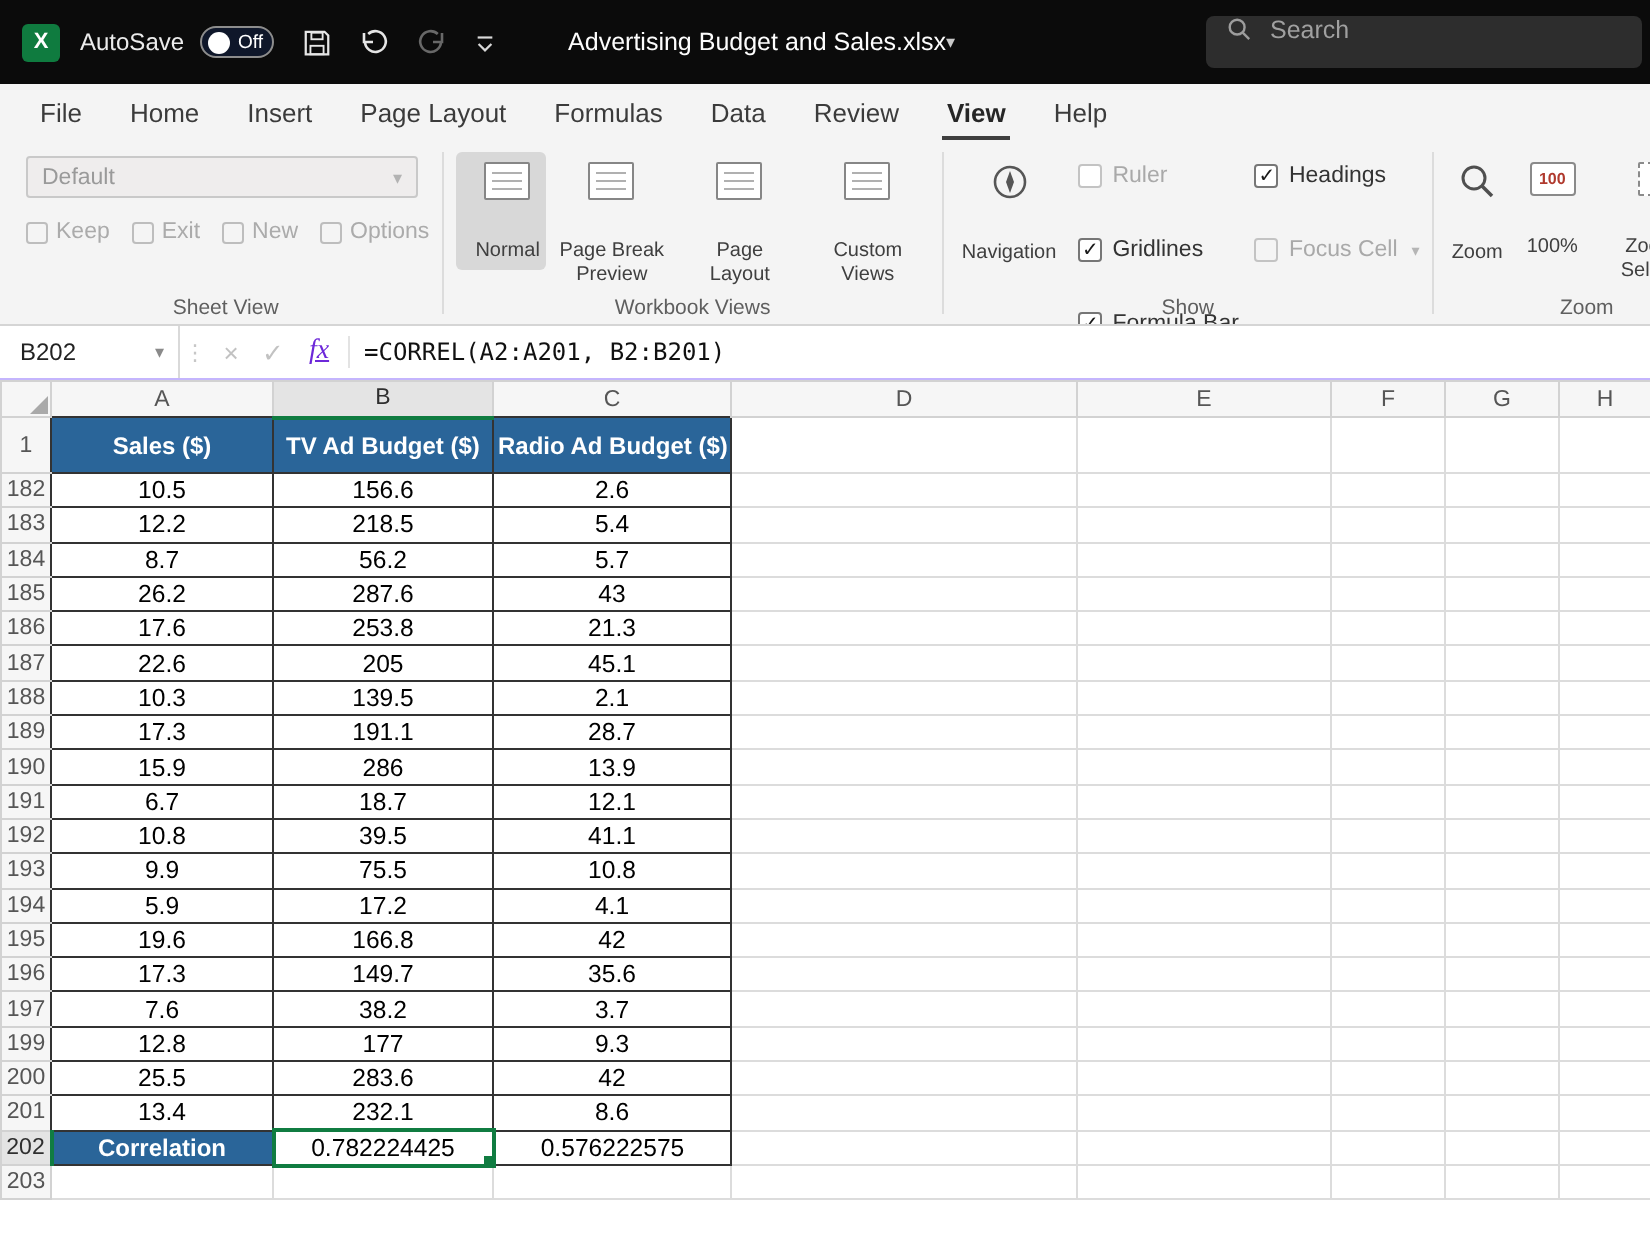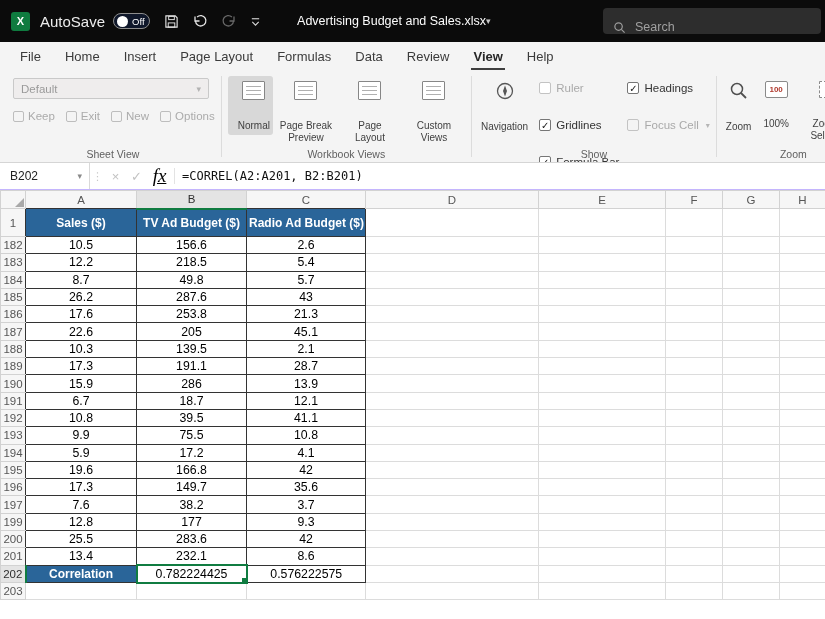--- a/index.html
+++ b/index.html
@@ -3,30 +3,30 @@
 <meta charset="utf-8">
 <style>
   *{box-sizing:border-box;margin:0;padding:0;}
   html,body{width:825px;height:619px;overflow:hidden;}
   body{font-family:"Liberation Sans",sans-serif;background:#fff;}
 
   
   .titlebar{height:42px;background:#0b0b0b;display:flex;align-items:center;color:#fff;}
   .excel-logo{width:19px;height:19px;margin-left:11px;background:#0f7b3f;border-radius:3px;
     display:flex;align-items:center;justify-content:center;font-size:11px;font-weight:700;color:#fff;flex:none;}
-  .tb-label{font-size:15px;margin-left:10px;color:#ececec;}
+  .tb-label{font-size:12px;margin-left:10px;color:#ececec;}
   .toggle{width:37px;height:16px;margin-left:8px;border-radius:9px;background:#0f172a;border:1px solid #8d8d8d;
     display:flex;align-items:center;gap:4px;padding:0 3px;flex:none;cursor:default;}
   .knob{width:11px;height:11px;border-radius:50%;background:#fff;flex:none;}
   .toggle-text{font-size:9.5px;color:#fff;}
   .qat{display:flex;align-items:center;margin-left:14px;gap:13px;}
   .tb-title{margin-left:36px;font-size:12.5px;color:#fdfdfd;display:flex;align-items:center;gap:0;white-space:nowrap;}
   .tb-chev{color:#c9c9c9;font-size:9px;}
   .tb-search{margin-left:auto;margin-right:4px;width:218px;height:26px;background:#2d2d2d;border-radius:4px;
-    display:flex;align-items:flex-end;gap:9px;padding-left:10px;color:#a0a0a0;font-size:12.5px;flex:none;}
+    display:flex;align-items:flex-start;gap:9px;padding-left:10px;color:#a0a0a0;font-size:12.5px;flex:none;}
 
   
   .menubar{height:29px;background:#f4f4f4;display:flex;align-items:center;padding-left:8px;}
   .mtab{padding:0 12px;font-size:13px;color:#3b3b3b;line-height:29px;position:relative;white-space:nowrap;}
   .mtab.active{font-weight:700;color:#262626;}
   .mtab.active::after{content:"";position:absolute;left:10px;right:10px;bottom:1px;height:2.5px;background:#3f3f3f;}
 
   
   .ribbon{height:92px;background:#f4f4f4;border-bottom:1px solid #d5d5d5;display:flex;align-items:stretch;
     padding-left:6px;overflow:hidden;}
@@ -66,22 +66,22 @@
   .zsel{width:23px;height:17px;border:1px dashed #8a8a8a;border-radius:1px;position:relative;background:#fff;flex:none;}
   .zsel::after{content:"";position:absolute;right:2px;bottom:2px;width:8px;height:8px;border:1.4px solid #5a5a5a;border-radius:50%;}
 
   
   .formulabar{height:27px;background:#fff;border-bottom:1px solid #c4b5fd;display:flex;align-items:stretch;}
   .namebox{width:90px;border-right:1px solid #d9d9d9;display:flex;align-items:center;justify-content:space-between;
     padding:0 7px 0 10px;font-size:12px;color:#222;flex:none;}
   .nb-chev{color:#8a8a8a;font-size:9px;}
   .fb-grip{width:15px;display:flex;align-items:center;justify-content:center;color:#c7c7c7;font-size:11px;flex:none;}
   .fb-x,.fb-check{width:21px;display:flex;align-items:center;justify-content:center;color:#c2c2c2;font-size:13px;flex:none;}
-  .fb-fx{width:25px;display:flex;align-items:center;justify-content:center;color:#000000;
-    font-family:"Liberation Serif",serif;font-style:italic;font-size:19px;flex:none;text-decoration:underline;}
+  .fb-fx{width:25px;display:flex;align-items:center;justify-content:center;color:#6d28d9;
+    font-family:"Liberation Serif",serif;font-style:italic;font-size:14px;flex:none;text-decoration:underline;}
   .fb-sep{width:1px;background:#e3e3e3;margin:5px 7px 5px 2px;flex:none;}
   .fb-text{flex:1;display:flex;align-items:center;font-family:"DejaVu Sans Mono",monospace;font-size:12px;color:#111;white-space:pre;}
 
   
   .sheet{height:429px;overflow:hidden;background:#fff;}
   table{border-collapse:collapse;table-layout:fixed;width:825px;}
   th,td{padding:0 2px;overflow:hidden;white-space:nowrap;vertical-align:middle;}
   th{background:#f6f6f6;font-weight:400;font-size:11.5px;color:#565656;border:1px solid #d2d2d2;text-align:center;}
   th.corner{position:relative;}
   .tri{position:absolute;right:1px;bottom:1px;width:0;height:0;border-left:9px solid transparent;
@@ -359,21 +359,21 @@
           <td class="tcell">5.4</td>
           <td class="gcell"></td>
           <td class="gcell"></td>
           <td class="gcell"></td>
           <td class="gcell"></td>
           <td class="gcell"></td>
         </tr>
         <tr class="drow">
           <th class="rowhdr nr">184</th>
           <td class="tcell">8.7</td>
-          <td class="tcell">49.8</td>
+          <td class="tcell">56.2</td>
           <td class="tcell">5.7</td>
           <td class="gcell"></td>
           <td class="gcell"></td>
           <td class="gcell"></td>
           <td class="gcell"></td>
           <td class="gcell"></td>
         </tr>
         <tr class="drow">
           <th class="rowhdr nr">185</th>
           <td class="tcell">26.2</td>

